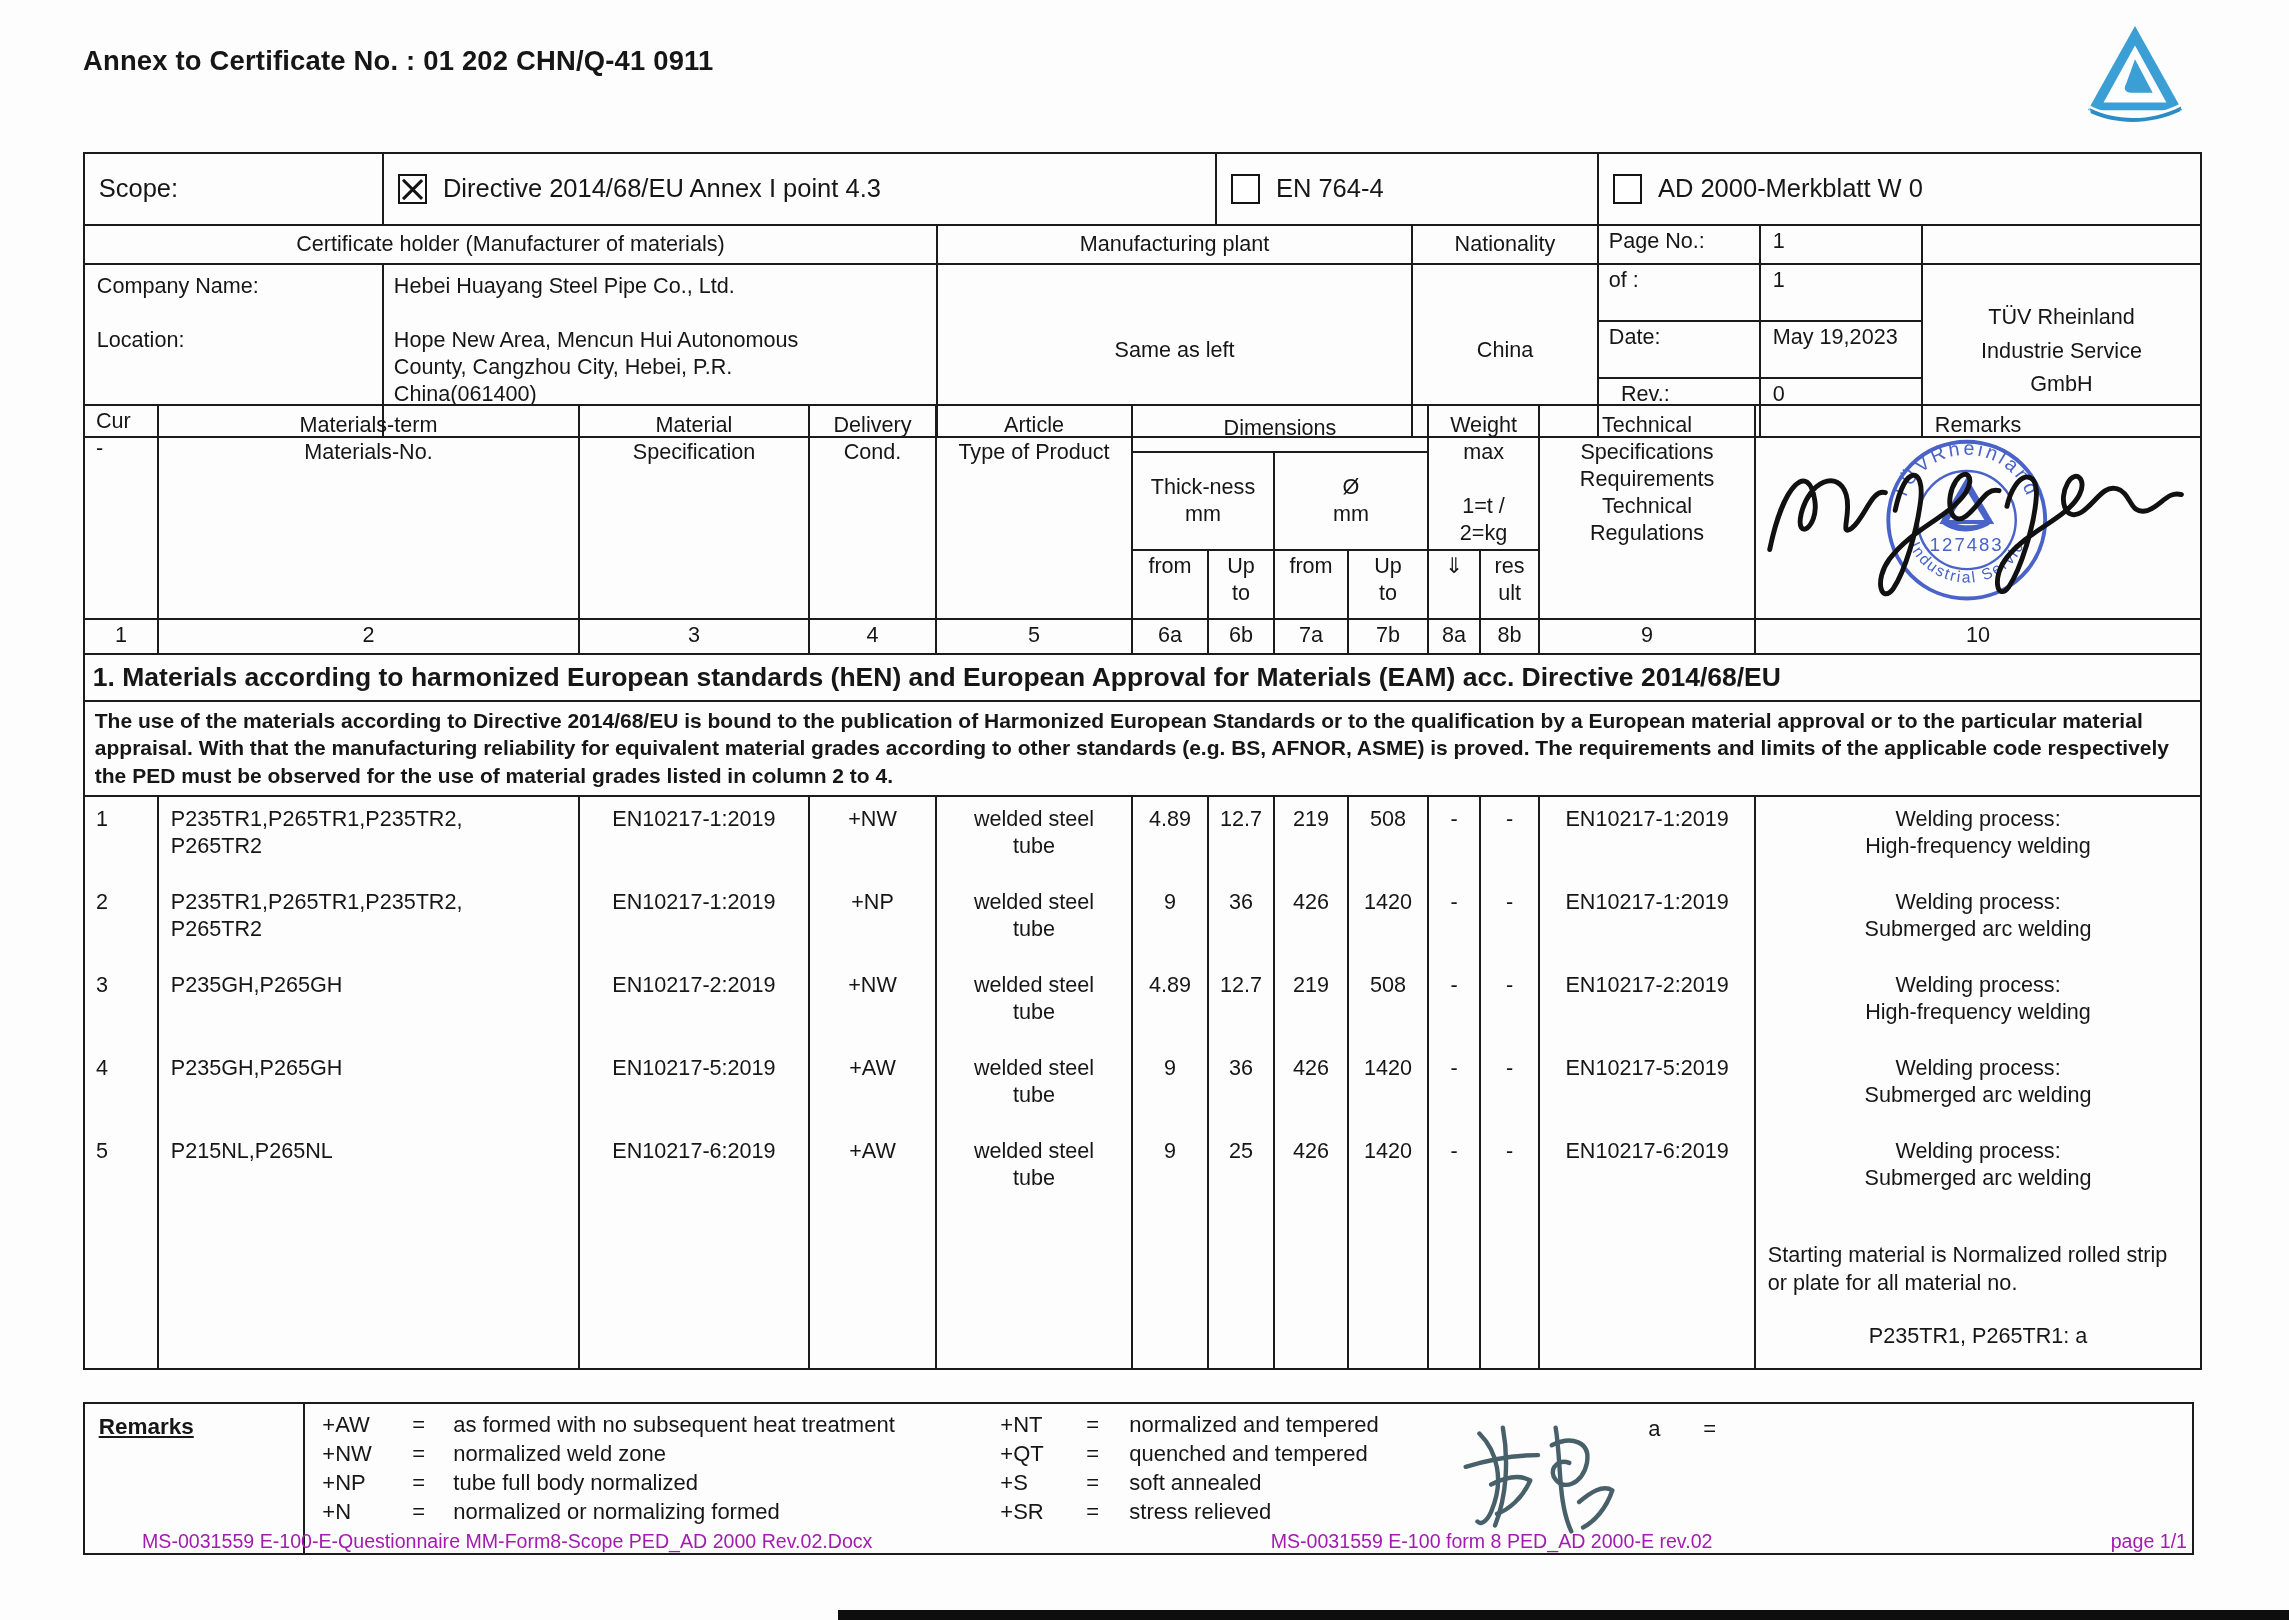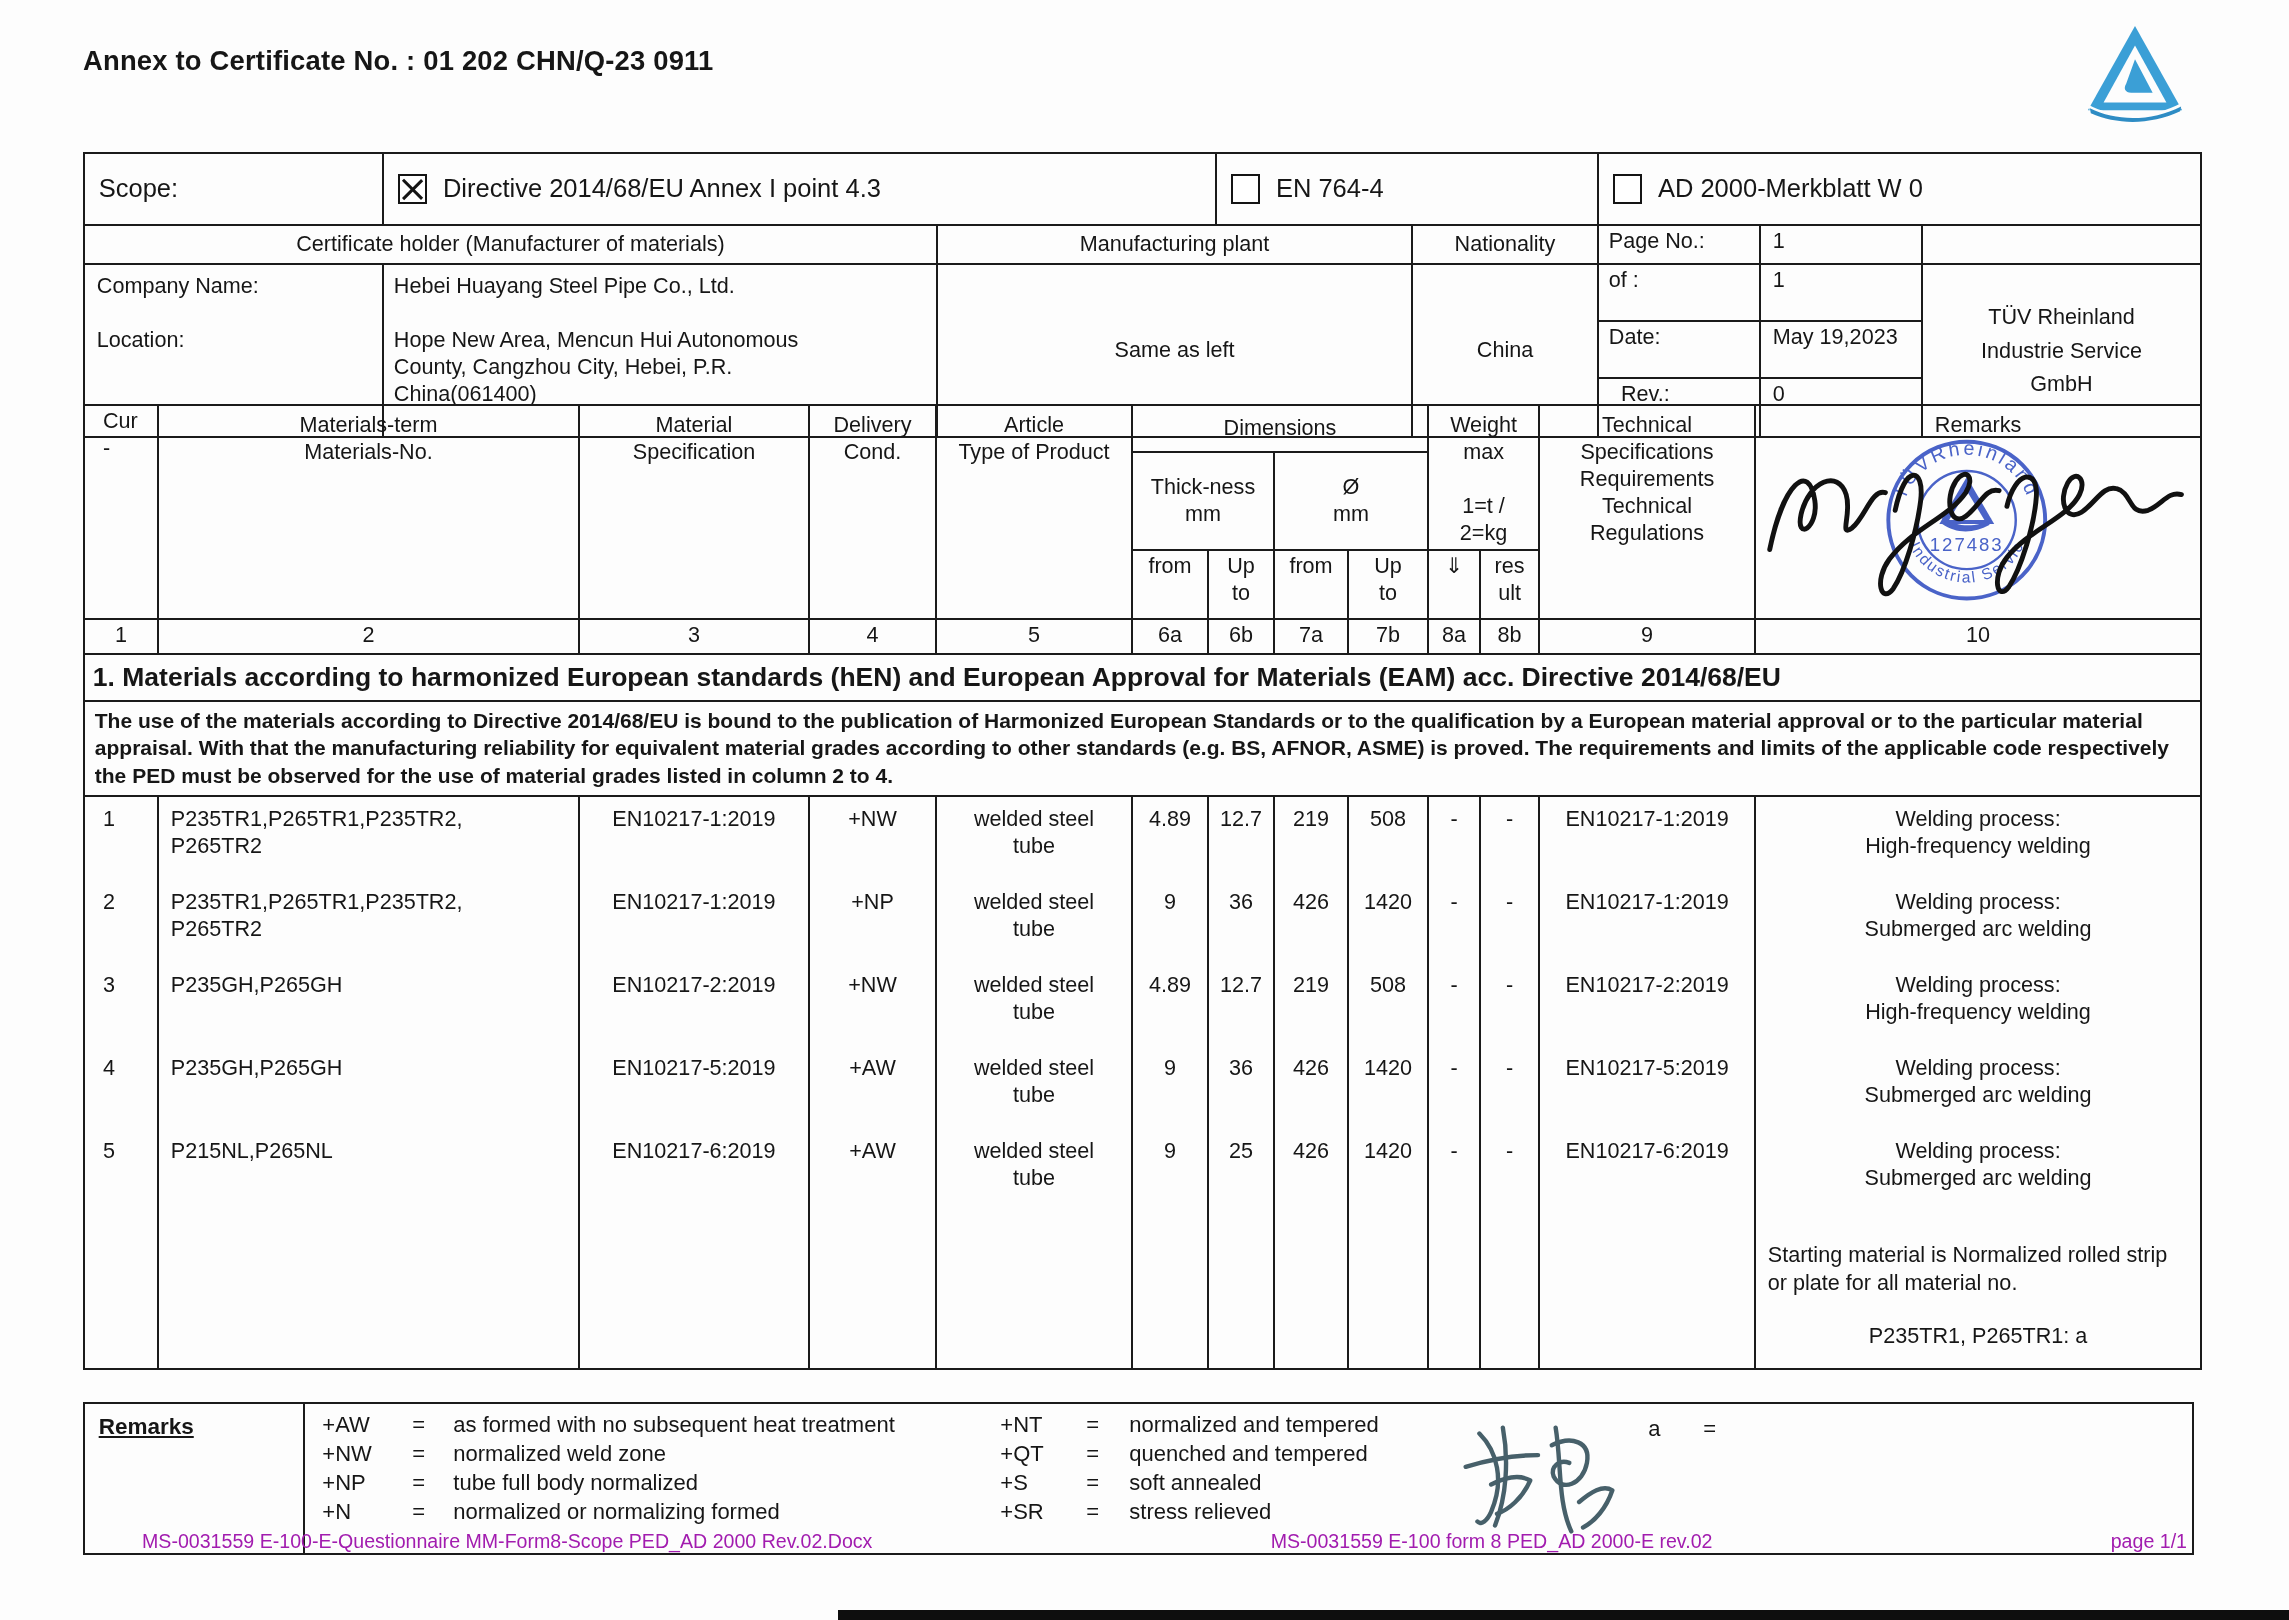--- a/index.html
+++ b/index.html
@@ -31,21 +31,21 @@
   .cb.checked::before,.cb.checked::after{content:"";position:absolute;left:-1px;top:11.3px;width:27.4px;height:2.9px;background:#141414;}
   .cb.checked::before{transform:rotate(45deg);}
   .cb.checked::after{transform:rotate(-45deg);}
   .lblcol div{margin-bottom:27.4px;}
   .valcol .loc{max-width:470px;}
   .valcol div{margin-bottom:27.4px;}
   .org-cell{padding:5.9px 27.4px;line-height:1.55;}
   
   .main-table{left:83px;top:404px;width:2117px;}
   .main-table td{text-align:center;}
-  .cur-cell{text-align:left !important;padding-left:18px;}
+  .cur-cell{text-align:left !important;padding-left:11px;}
   .mat-cell{text-align:left !important;padding-left:11.8px;}
   .section-row td{text-align:left;font-size:26.5px;font-weight:bold;padding:5.9px 7.8px;vertical-align:middle;}
   .note-row td{text-align:left;font-weight:bold;font-size:21px;line-height:1.32;padding:4.9px 9.8px;}
   .data-row td{padding-top:9.8px;}
   .blk{height:83px;white-space:pre-line;}
   .remarks-head{position:relative;}
   .fn1{margin-top:19.6px;text-align:left;padding:0 7.8px;line-height:1.3;}
   .fn2{margin-top:25.5px;text-align:center;}
   
   .rbox{position:absolute;left:83px;top:1402px;width:2107px;height:149px;border:2.9px solid #1b1b1b;display:flex;background:#fdfdfd;}
@@ -64,21 +64,21 @@
   .scanbar{position:absolute;left:838px;right:0;bottom:0;height:9.8px;background:#0e0e0e;}
   
   .stamp-svg{position:absolute;left:0;top:15.7px;pointer-events:none;}
 </style>
 </head>
 <body>
 
 <div class="sheet">
 
   <div class="top">
-    <div class="annex-title">Annex to Certificate No. : 01 202 CHN/Q-23 0911</div>
+    <div class="annex-title">Annex to Certificate No. : 01 202 CHN/Q-41 0911</div>
     <div class="logo">
       <svg class="tri" width="110" height="106" viewBox="0 0 112 108">
         <path d="M56 4 L104 90 L8 90 Z" fill="#3b9fd6"></path>
         <path d="M56 24 L88 82 L24 82 Z" fill="#fdfdfd"></path>
         <path d="M56 38 L74 72 L52 72 C46 72 44 68 47 63 Z" fill="#3b9fd6"></path>
         <path d="M8 84 C35 99 75 99 104 82 L101 92 C72 106 38 106 11 93 Z" fill="#fdfdfd"></path>
         <path d="M10 88 C38 102 74 101 103 86 L102 91 C72 105 38 105 11 93 Z" fill="#2e8cc4"></path>
       </svg>
     </div>
   </div>

